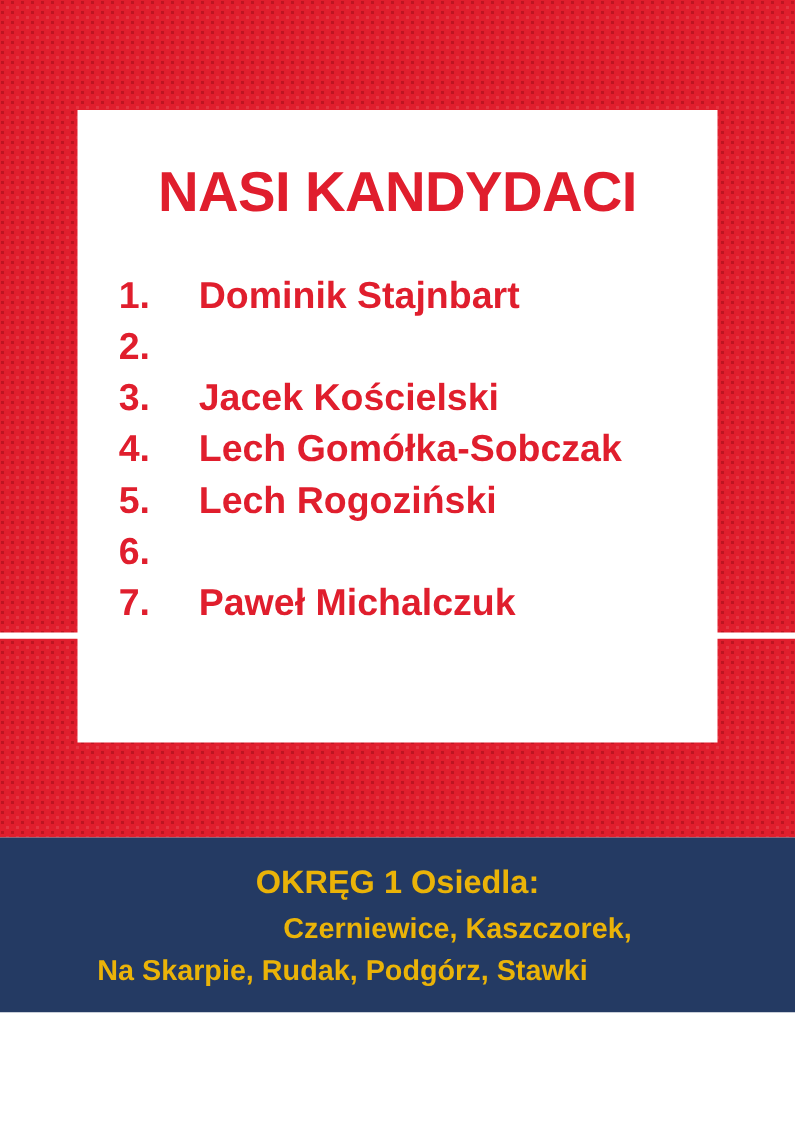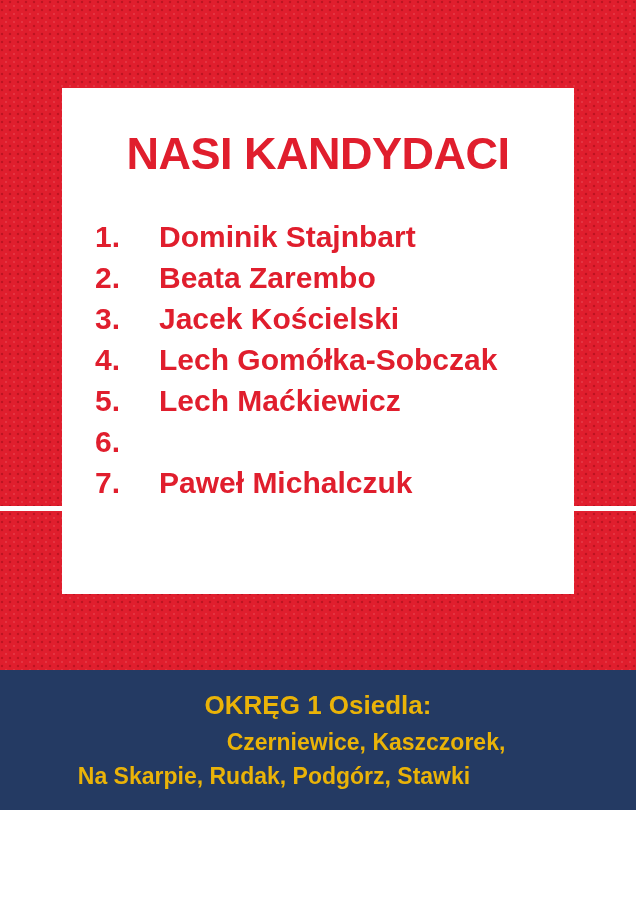--- a/index.html
+++ b/index.html
@@ -148,33 +148,32 @@
   <div class="card">
     <div class="card-title">NASI KANDYDACI</div>
 
     <ul class="candidate-list">
       <li class="candidate-item">
         <span class="candidate-num">1.</span>
         <span class="candidate-name">Dominik Stajnbart</span>
       </li>
       <li class="candidate-item">
         <span class="candidate-num">2.</span>
-        <span class="candidate-name">Beata Zarembo</span>
       </li>
       <li class="candidate-item">
         <span class="candidate-num">3.</span>
         <span class="candidate-name">Jacek Kościelski</span>
       </li>
       <li class="candidate-item">
         <span class="candidate-num">4.</span>
         <span class="candidate-name">Lech Gomółka-Sobczak</span>
       </li>
       <li class="candidate-item">
         <span class="candidate-num">5.</span>
-        <span class="candidate-name">Lech Maćkiewicz</span>
+        <span class="candidate-name">Lech Rogoziński</span>
       </li>
       <li class="candidate-item">
         <span class="candidate-num">6.</span>
       </li>
       <li class="candidate-item">
         <span class="candidate-num">7.</span>
         <span class="candidate-name">Paweł Michalczuk</span>
       </li>
     </ul>
   </div>

